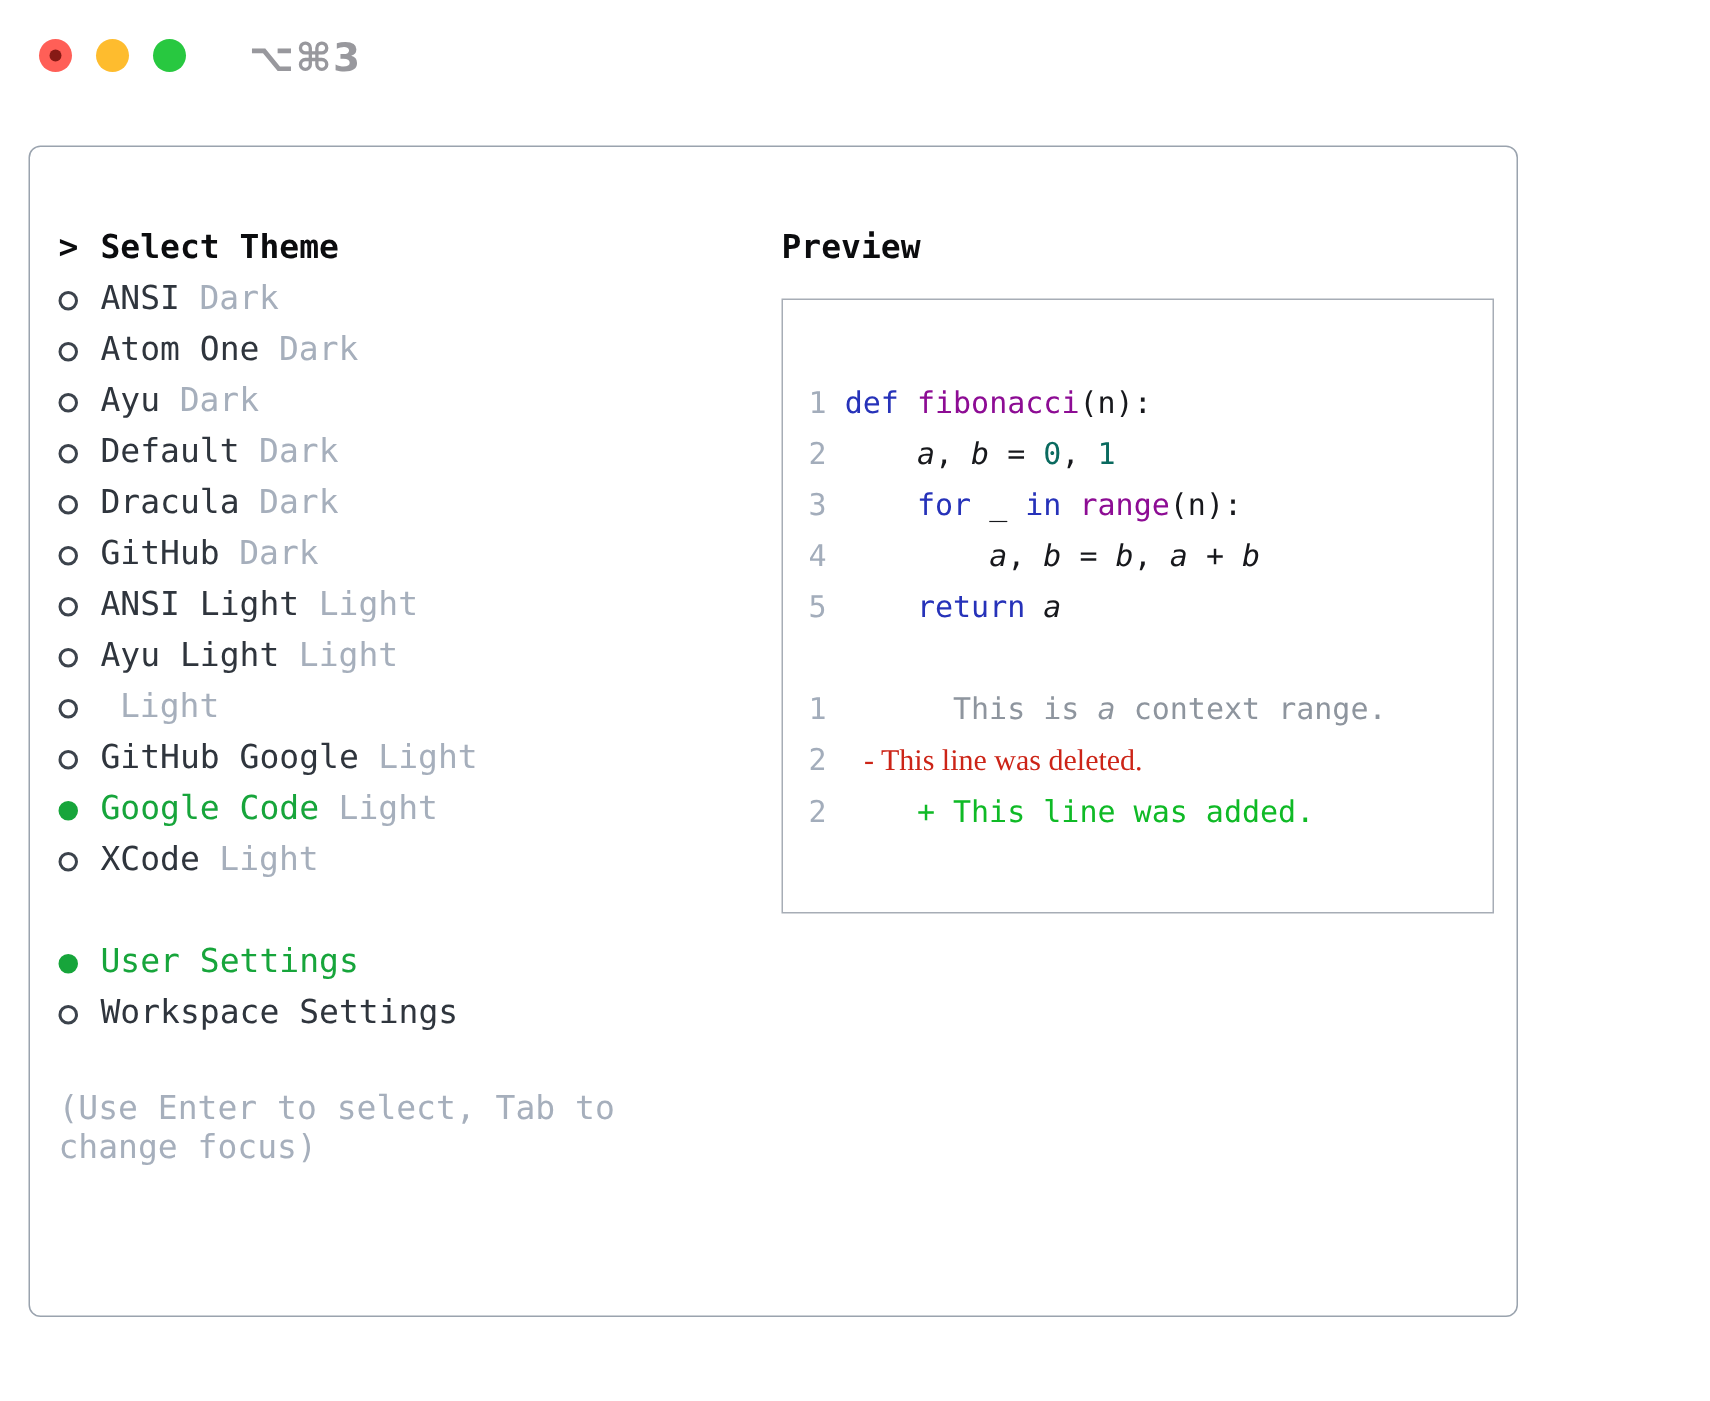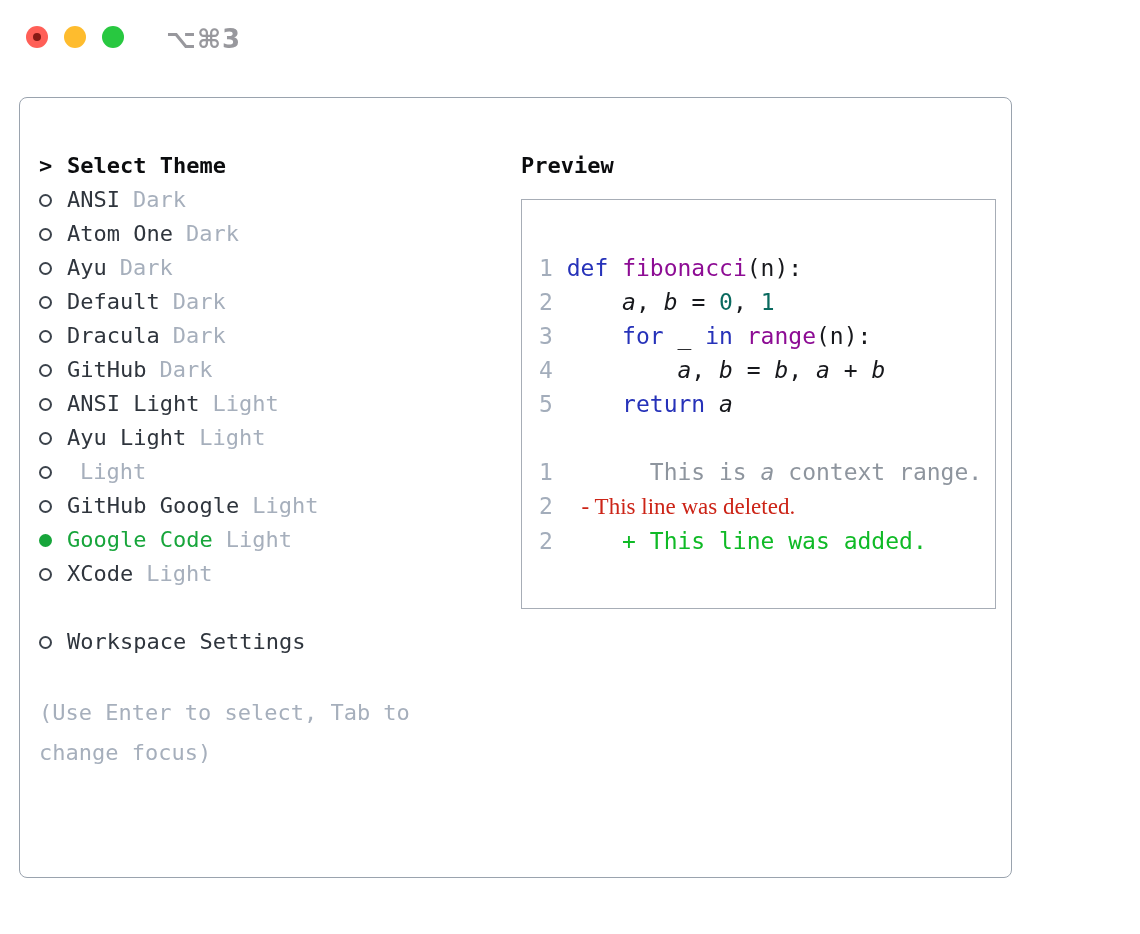--- a/index.html
+++ b/index.html
@@ -32,29 +32,29 @@
   .bullet{display:inline-flex;width:28px;align-items:center;flex:0 0 28px;}
   .bullet i{display:block;width:9px;height:9px;border:2px solid #3c434c;border-radius:50%;background:transparent;}
   .bullet i.sel{background:var(--sel,#17a53b);border-color:var(--sel,#17a53b);}
   .bullet i.none{border:none;background:transparent;}
   .marker{display:inline-block;width:28px;font-weight:700;color:#0b0c0e;flex:0 0 28px;}
   .hdr{font-weight:700;color:#0b0c0e;}
   .name{color:#2f353d;}
   .name.selname{color:var(--sel,#17a53b);text-align:right;}
   .variant{color:#a6afbc;margin-left:13px;}
   .spacer{height:34px;}
-  .hint{color:#a6afbc;margin-top:34px;width:436px;line-height:40px;white-space:normal;}
+  .hint{color:#a6afbc;margin-top:34px;width:436px;line-height:26px;white-space:normal;}
   
   .preview-col{position:absolute;left:481px;top:51px;font-size:22px;line-height:34px;padding-left:20px;}
   .preview-label{font-weight:700;color:#0b0c0e;height:34px;}
   .preview-box{
     margin-top:16px;width:475px;height:410px;box-sizing:border-box;
     border:1.5px solid #a7adb6;background:#fff;overflow:hidden;
   }
-  .code{padding:51px 0 0 17px;font-size:23px;line-height:34px;}
+  .code{padding:51px 0 0 17px;font-size:20px;line-height:34px;}
   .code-line{white-space:pre;min-height:34px;}
   .tk-num{color:var(--num,#a3adbb);}
   .tk-kw{color:var(--kw,#2632b9);}
   .tk-fn{color:var(--fn,#8d0c94);}
   .tk-lit{color:var(--lit,#0a6a5f);}
   .tk-pln{color:var(--pln,#17181c);}
   .tk-var{color:var(--pln,#17181c);font-style:italic;}
   .tk-ctx{color:var(--ctx,#8e959e);}
   .tk-ctx-i{color:var(--ctx,#8e959e);font-style:italic;}
   .tk-del{color:var(--del,#cc2417);font-family:Liberation Serif, serif;}
@@ -93,20 +93,21 @@
           <div class="row"><span class="bullet"><i class=""></i></span><span class="variant">Light</span></div>
           <div class="row"><span class="bullet"><i class=""></i></span><span class="name">GitHub Google</span><span class="variant">Light</span></div>
           <div class="row"><span class="bullet"><i class="sel"></i></span><span class="name selname">Google Code</span><span class="variant">Light</span></div>
           <div class="row"><span class="bullet"><i class=""></i></span><span class="name">XCode</span><span class="variant">Light</span></div>
         </div>
 
       <div class="spacer"></div>
 
 
       <div id="apply-list">
+          <div class="row"><span class="bullet"><i class="sel"></i></span><span class="name selname">User Settings</span></div>
           <div class="row"><span class="bullet"><i class=""></i></span><span class="name">Workspace Settings</span></div>
         </div>
 
       <div class="hint">(Use Enter to select, Tab to change focus)</div>
     </div>
 
     <div class="preview-col">
       <div class="preview-label">Preview</div>
       <div class="preview-box">
         <div class="code" id="preview-code">

